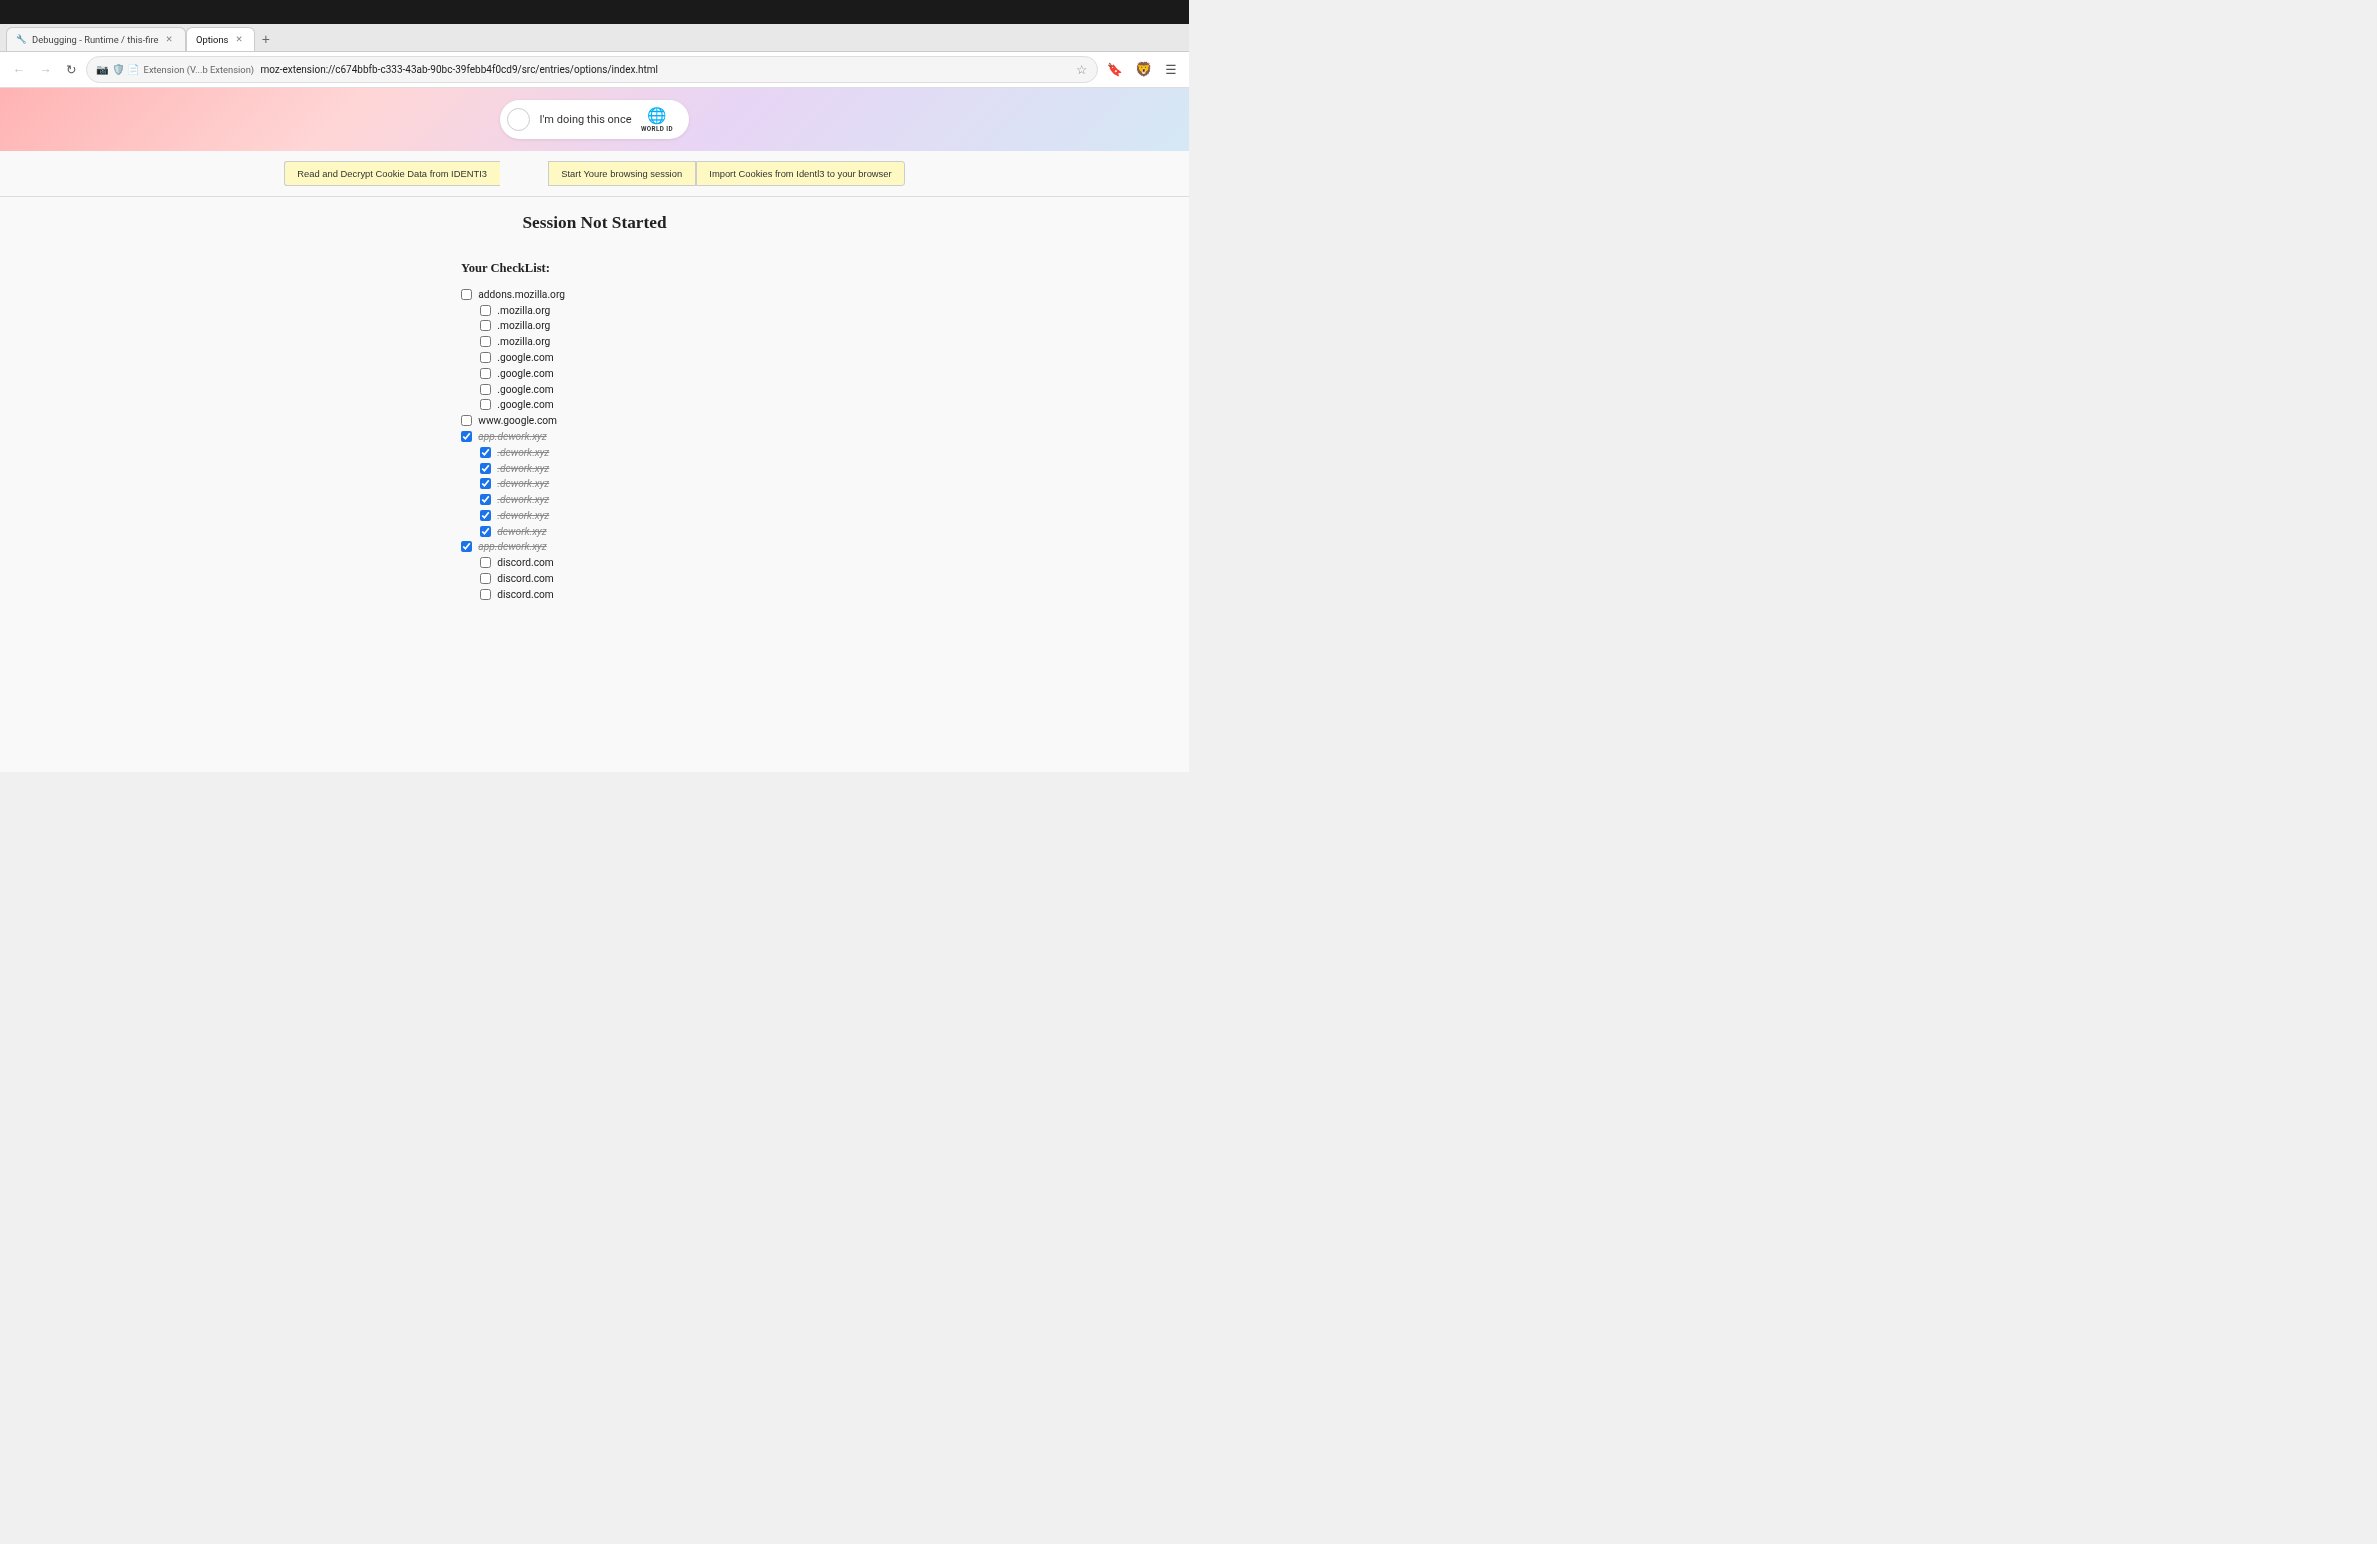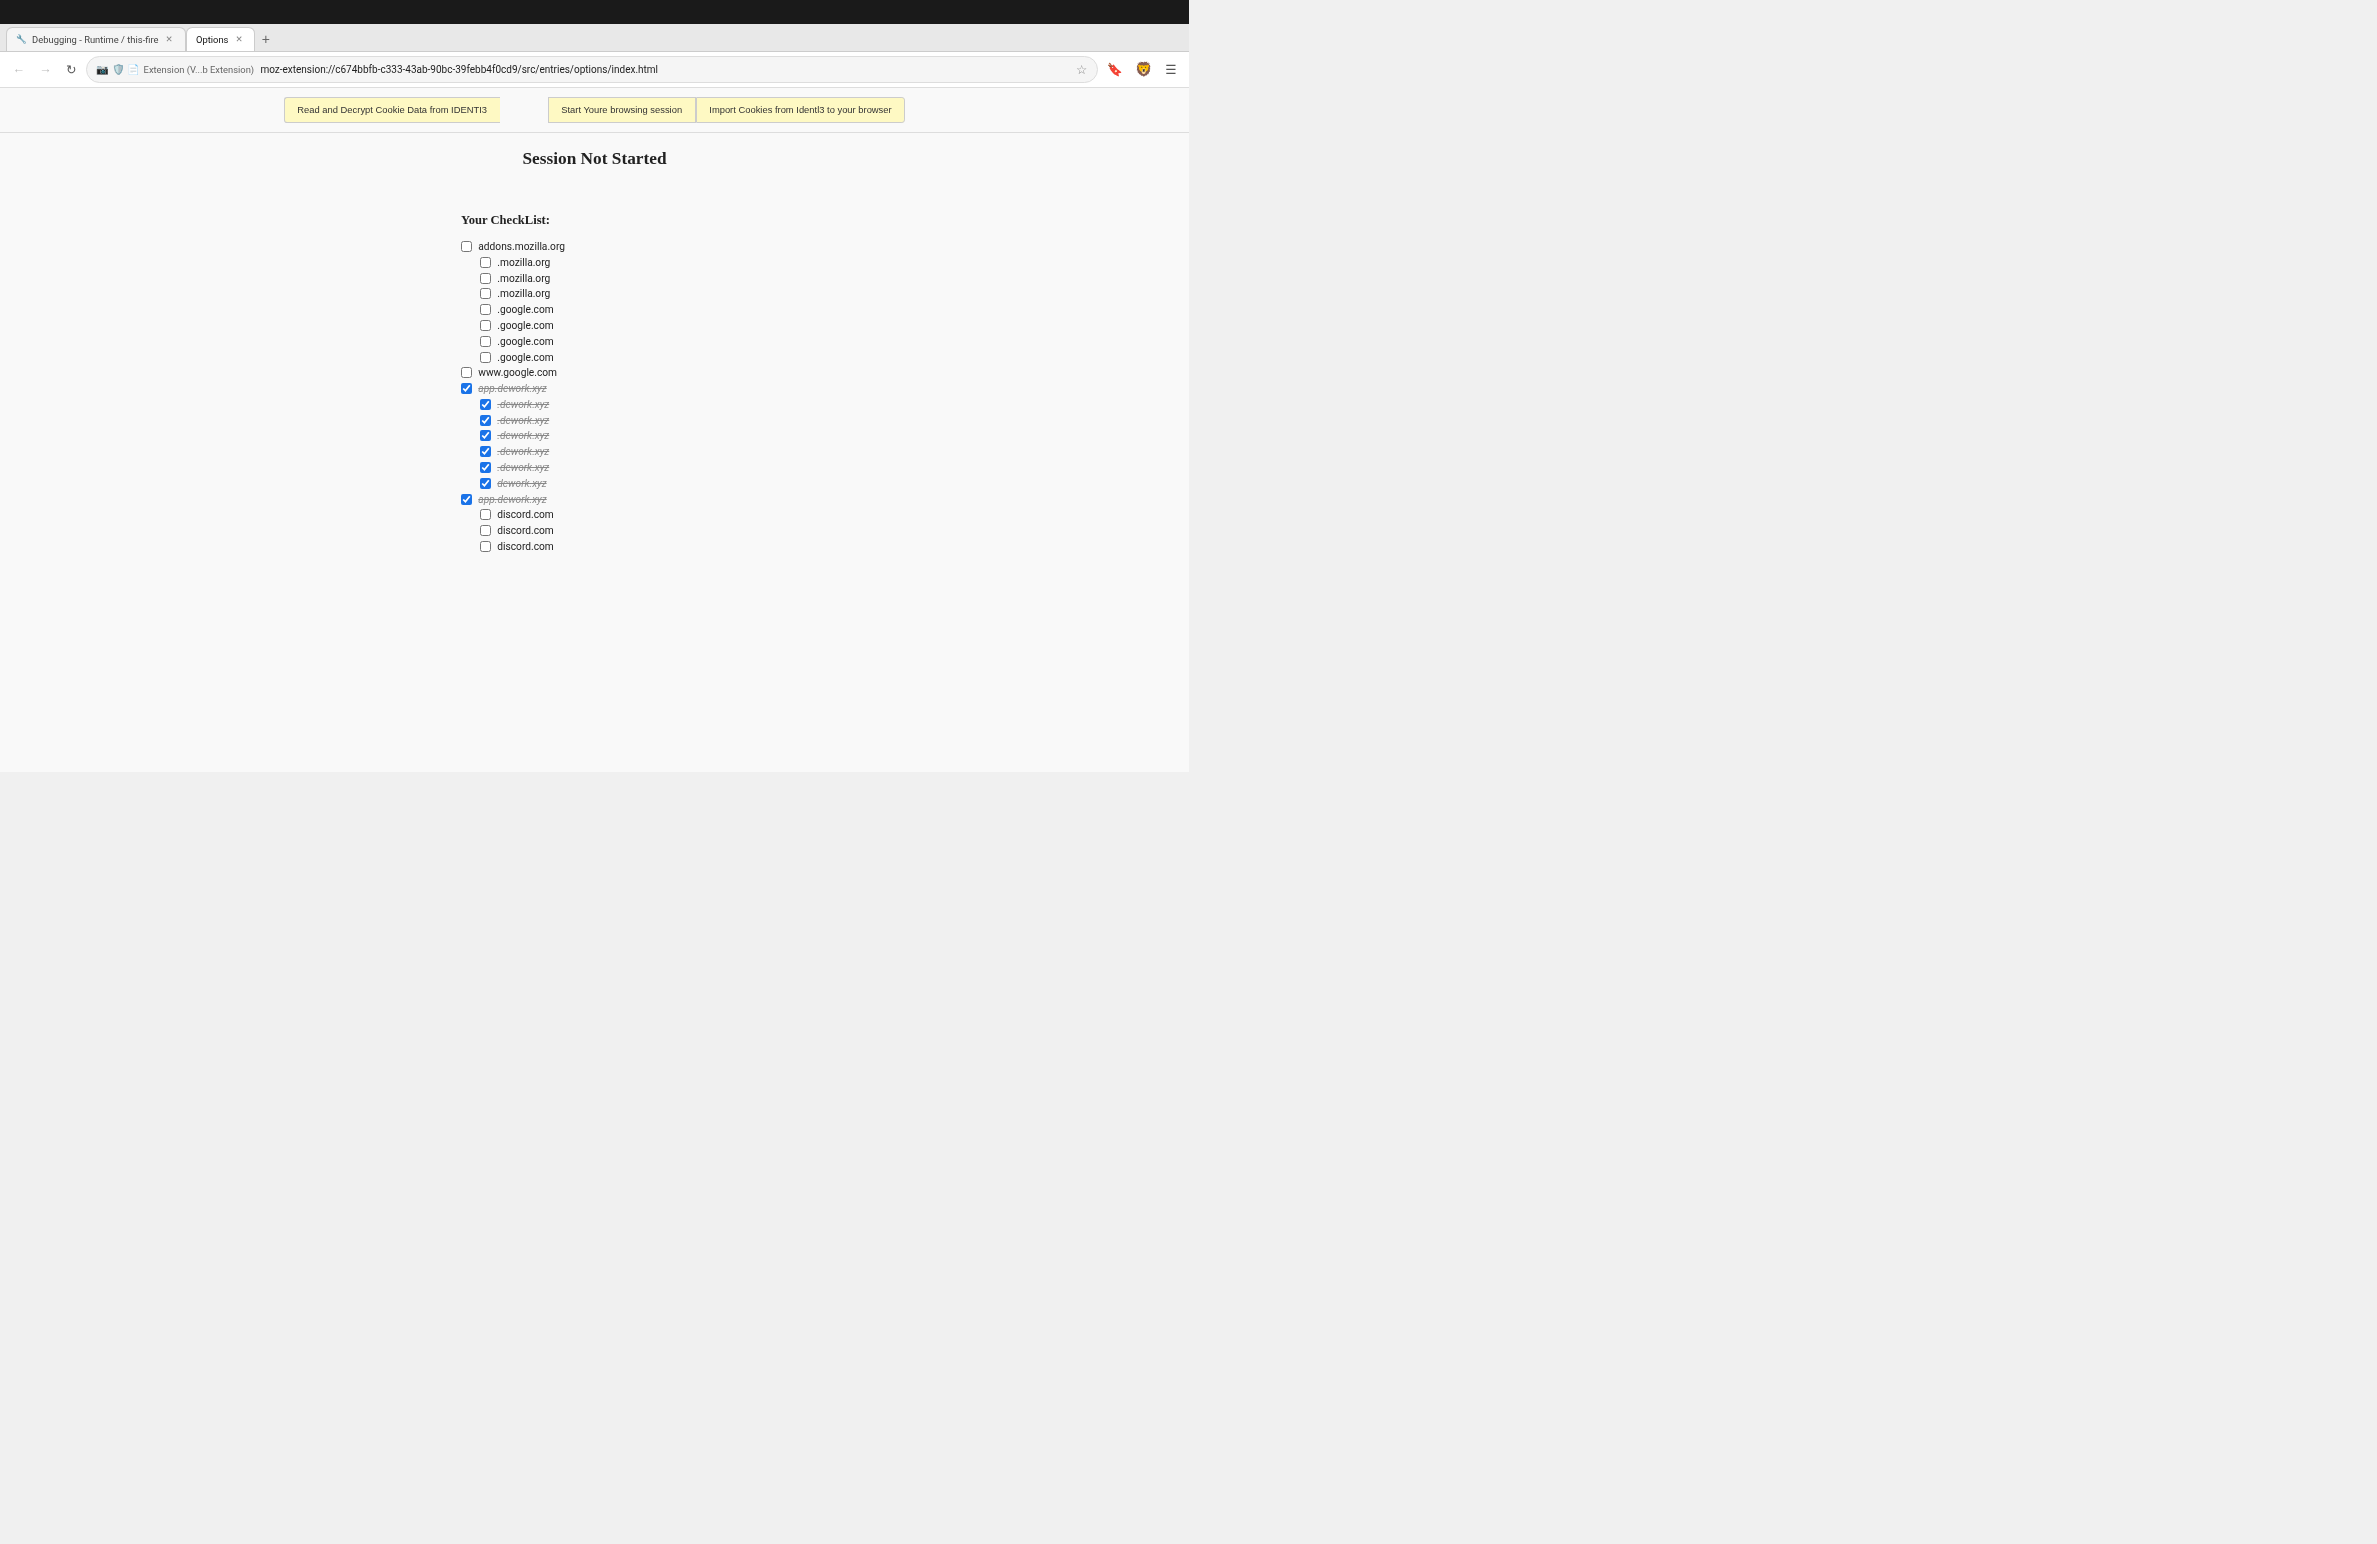--- a/index.html
+++ b/index.html
@@ -236,21 +236,20 @@
     .session-title {
       font-size: 17.3px;
       font-weight: 600;
       color: #222;
       margin-bottom: 28px;
       font-family: Georgia, serif;
     }
 
     .checklist-section {
       width: 267px;
-      margin-top: 16px;
     }
 
     .checklist-title {
       font-size: 12.6px;
       font-weight: 600;
       color: #222;
       margin-bottom: 11px;
       font-family: Georgia, serif;
     }
 
@@ -322,20 +321,30 @@
 
   <div class="nav-right">
     <button class="nav-right-btn">🔖</button>
     <button class="nav-right-btn brave-lion">🦁</button>
     <button class="nav-right-btn hamburger">☰</button>
   </div>
 </div>
 
 <div class="extension-content">
 
+  <div class="world-id-banner">
+    <div class="world-id-pill">
+      <div class="world-id-circle"></div>
+      <span class="world-id-text">I'm doing this once</span>
+      <div class="world-id-logo">
+        <span class="world-id-logo-icon">🌐</span>
+        <span class="world-id-logo-label">WORLD ID</span>
+      </div>
+    </div>
+  </div>
 
   <div class="action-buttons">
     <button class="action-btn">Read and Decrypt Cookie Data from IDENTI3</button>
     <button class="action-btn">Start Youre browsing session</button>
     <button class="action-btn">Import Cookies from Identl3 to your browser</button>
   </div>
 
   <div class="main-content">
     <h1 class="session-title">Session Not Started</h1>
 

